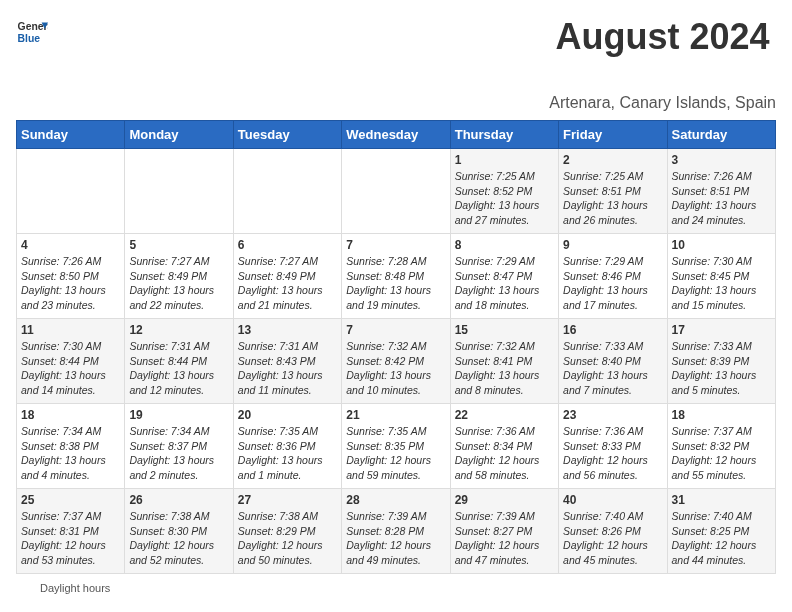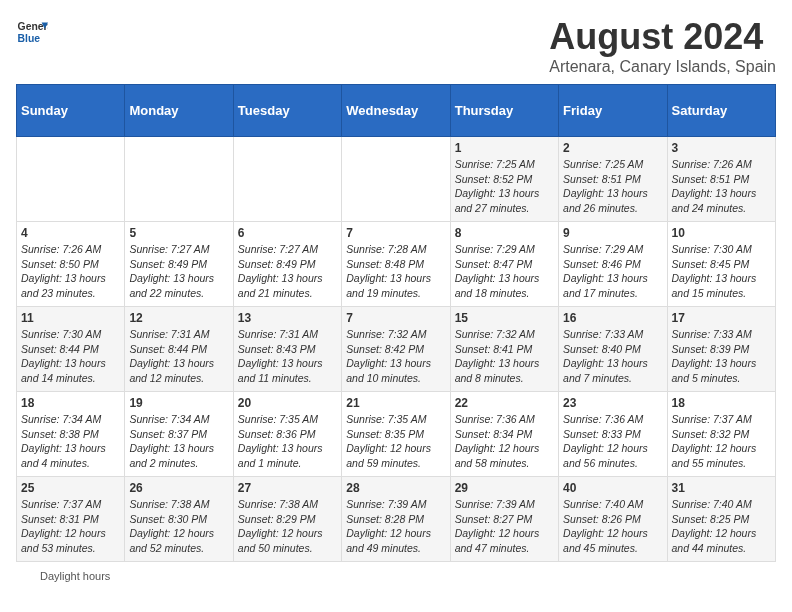--- a/index.html
+++ b/index.html
@@ -19,44 +19,45 @@
     .logo {
       display: flex;
       align-items: center;
       gap: 4px;
     }
     .logo-icon {
       width: 32px;
       height: 32px;
     }
     .title-area {
-      text-align: left;
+      text-align: center;
     }
     .main-title {
       font-size: 36px;
       font-weight: bold;
       color: #333;
     }
     .sub-title {
       font-size: 16px;
       color: #555;
+      margin-top: 36px;
     }
     table {
       width: 100%;
       border-collapse: collapse;
       table-layout: fixed;
     }
     thead tr {
       background-color: #2a6bc2;
     }
     thead th {
       color: #fff;
       font-size: 13px;
       font-weight: bold;
-      padding: 18px 4px;
+      padding: 6px 4px;
       text-align: left;
       border: 1px solid #1e55a0;
     }
     tbody tr {
       vertical-align: top;
     }
     tbody td {
       border: 1px solid #ddd;
       padding: 4px 4px;
       font-size: 11px;

